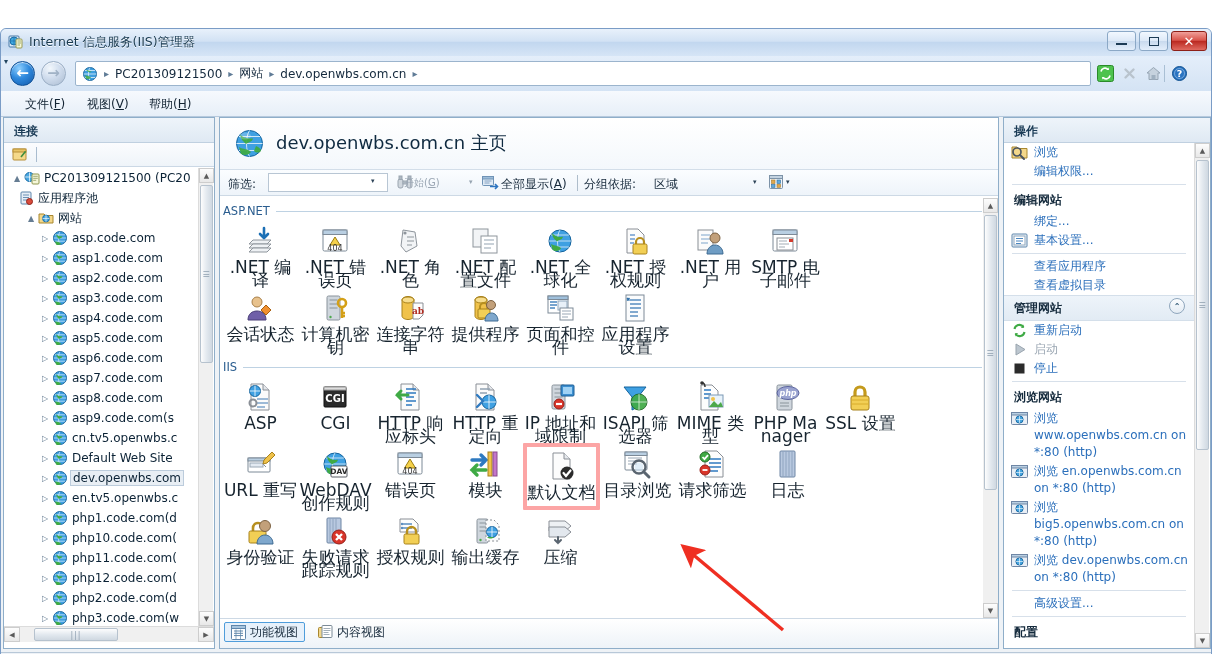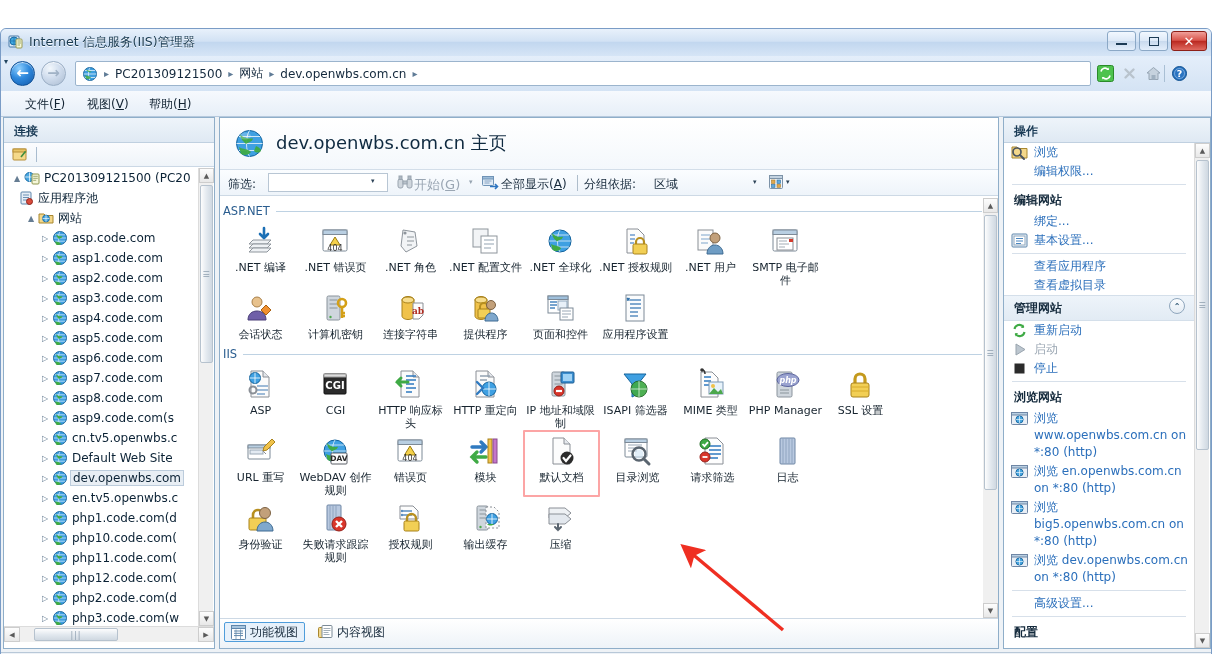--- a/index.html
+++ b/index.html
@@ -232,21 +232,21 @@
     background: linear-gradient(to bottom, #fbfdff 0%, #eef4fa 100%);
     border-bottom: 1px solid #cdd9e5;
   }
   #fb-label { position: absolute; left: 8px; top: 6px; font-size: 12px; color: #16293b; }
   #fb-input {
     position: absolute; left: 48px; top: 3px; width: 120px; height: 19px;
     background: #ffffff; border: 1px solid #b8c6d4;
   }
   #fb-input-caret { position: absolute; left: 151px; top: 7px; font-size: 7px; color: #2c4257; }
   #fb-go-icon { position: absolute; left: 177px; top: 5px; width: 16px; height: 15px; }
-  #fb-go-text { position: absolute; left: 194px; top: 6px; font-size: 13px; color: #9aa6b3; }
+  #fb-go-text { position: absolute; left: 184px; top: 6px; font-size: 10px; color: #9aa6b3; }
   #fb-go-arrow { position: absolute; left: 249px; top: 8px; font-size: 7px; color: #96a3b0; }
   #fb-show-icon { position: absolute; left: 262px; top: 4px; width: 17px; height: 16px; }
   #fb-show-text { position: absolute; left: 281px; top: 6px; font-size: 12px; color: #16293b; }
   #fb-sep { position: absolute; left: 357px; top: 5px; width: 1px; height: 16px; background: #aebdcb; }
   #fb-group-label { position: absolute; left: 364px; top: 6px; font-size: 12px; color: #16293b; }
   #fb-group-val { position: absolute; left: 434px; top: 6px; font-size: 12px; color: #16293b; }
   #fb-group-box {
     position: absolute; left: 429px; top: 3px; width: 113px; height: 19px;
     border: 1px solid transparent;
   }
@@ -271,25 +271,25 @@
   .tile {
     width: 75px; padding-top: 4px;
     display: flex; flex-direction: column; align-items: center;
     cursor: default;
   }
   .tile .glyphbox {
     width: 34px; height: 34px; margin-bottom: 3px;
     display: flex; align-items: center; 
   }
   .tile .tname {
-    font-size: 11px; color: #17242f; text-align: center; line-height: 13px;
+    font-size: 17px; color: #17242f; text-align: center; line-height: 13px;
     width: 74px; word-break: break-all;
   }
   .tile.hl {
-    border: 2px solid #fca5a5; border-radius: 1px;
+    border: 4px solid #fca5a5; border-radius: 1px;
     width: 77px; padding-top: 2px;
   }
   
   #content-vsb {
     position: absolute; left: 763px; top: 80px; width: 15px; height: 420px;
     background: #f0f0f0;
   }
   
   #viewtabs {
     position: absolute; left: 0; top: 500px; width: 778px; height: 30px;

